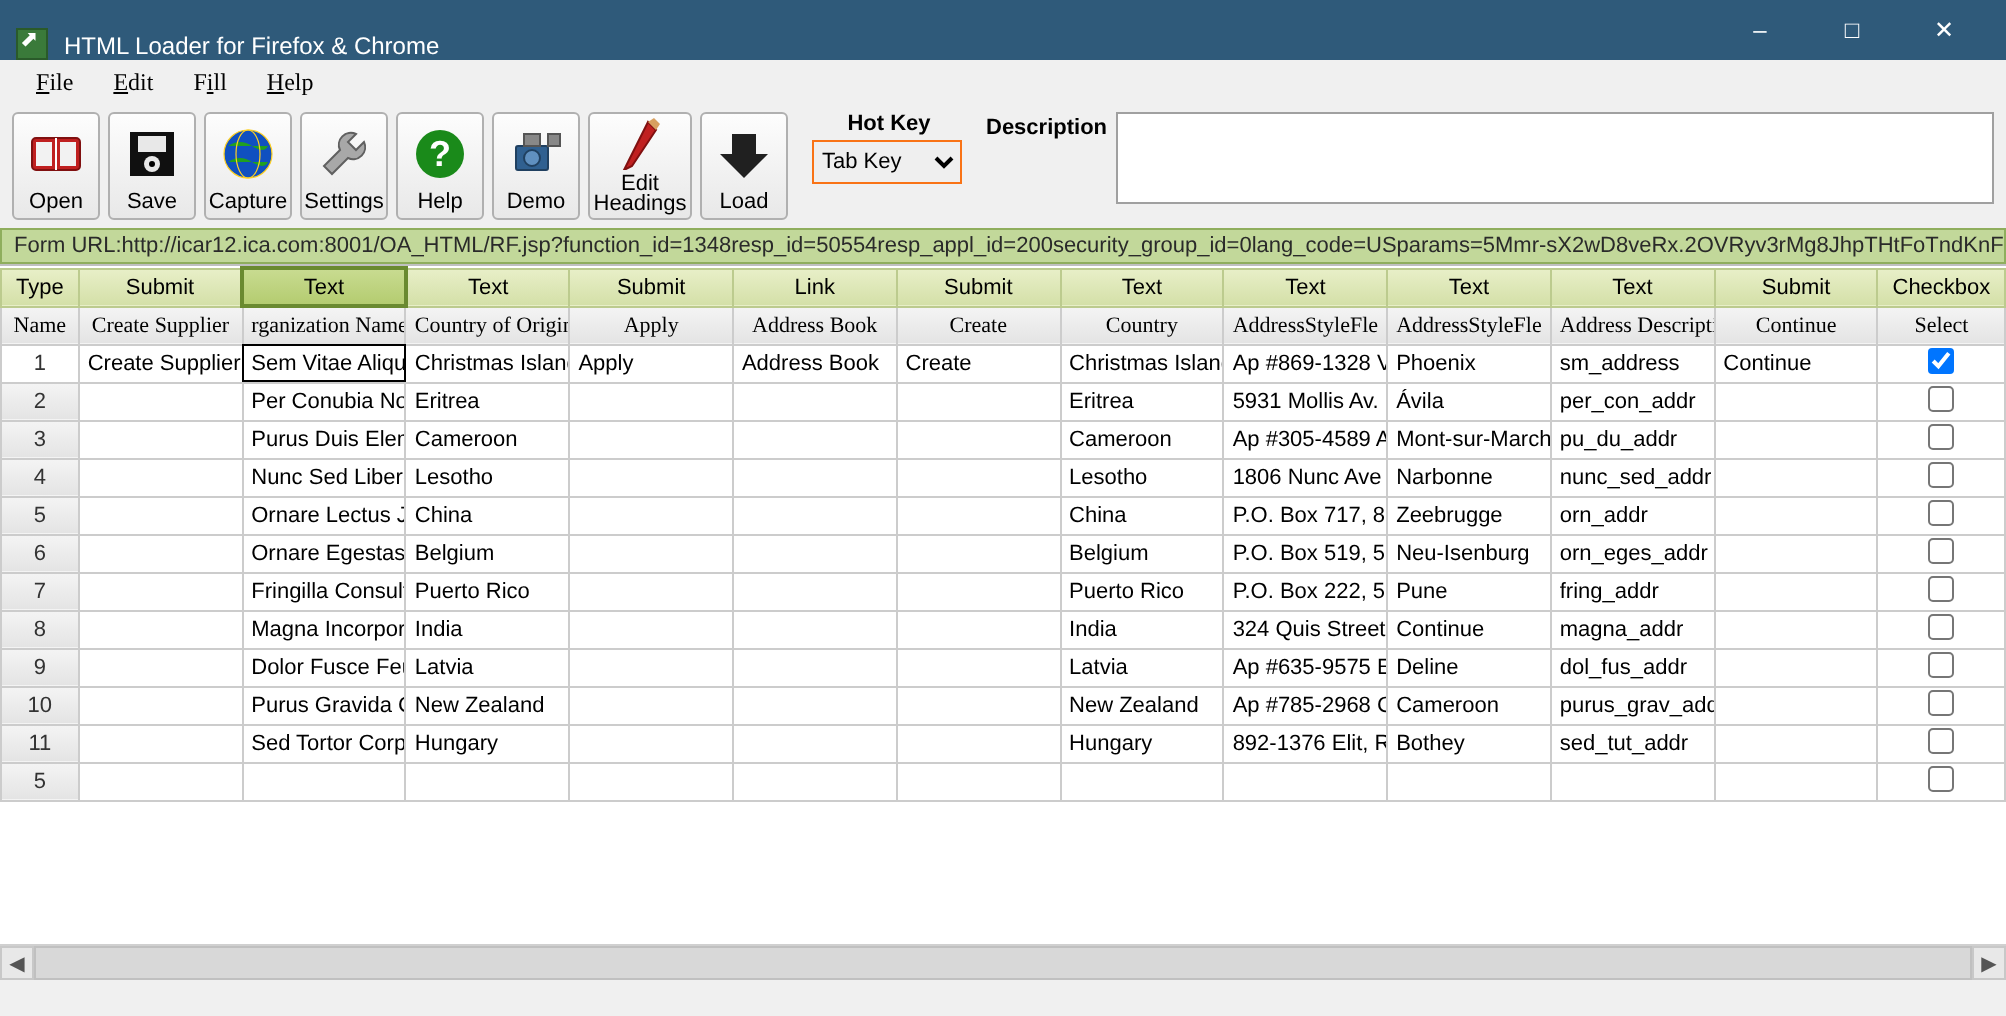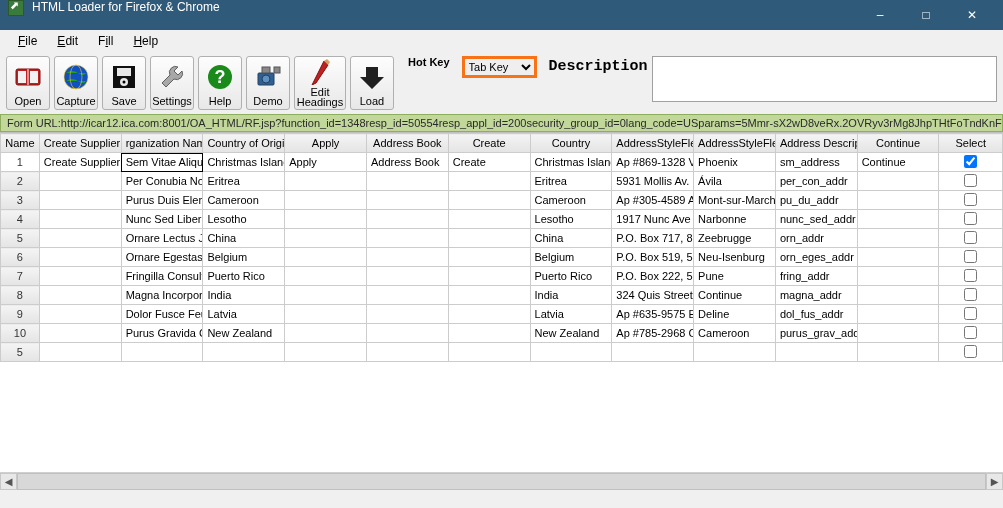--- a/index.html
+++ b/index.html
@@ -11,21 +11,21 @@
     color: #000;
     overflow: hidden;
     width: 1003px;
     height: 508px;
   }
   .titlebar {
     background: #2F5A7A;
     color: #fff;
     height: 30px;
     display: flex;
-    align-items: flex-start;
+    align-items: flex-end;
     padding: 0 8px;
   }
   .titlebar .app-icon {
     width: 16px; height: 16px;
     background: #3A7A3A;
     margin-right: 8px;
     position: relative;
     border: 1px solid #2A5A2A;
   }
   .titlebar .app-icon::before {
@@ -43,20 +43,21 @@
     width: 46px; height: 30px;
     display: flex; align-items: center; justify-content: center;
     color: #fff;
   }
   .menubar {
     height: 22px;
     display: flex;
     align-items: center;
     padding: 0 10px;
     background: #F0F0F0;
+    font-family: Liberation Serif, serif;
   }
   .menubar .menu-item {
     padding: 2px 8px;
     margin-right: 4px;
   }
   .menubar .menu-item .ul { text-decoration: underline; }
   .toolbar-row {
     display: flex;
     align-items: flex-start;
     padding: 4px 6px 4px 6px;
@@ -79,37 +80,39 @@
   .tool-btn .icon-box {
     width: 32px; height: 32px;
     display: flex; align-items: center; justify-content: center;
     font-size: 22px;
     margin-bottom: 2px;
   }
   .tool-btn.wide { width: 52px; }
   .hotkey-box {
     margin-left: 8px;
     display: flex;
-    gap: 12px;
+    flex-direction: column;
+    gap: 2px;
+    align-items: center;
   }
   .hotkey-box .lbl { font-weight: bold; font-size: 11px; padding-left:2px; }
   .hotkey-box select {
     font-size: 11px;
     height: 22px;
     width: 75px;
-    border: 3px solid #f97316;
+    border: 1px solid #f97316;
   }
   .desc-box {
     margin-left: 8px;
     display: flex;
     align-items: flex-start;
     gap: 4px;
     flex: 1;
   }
-  .desc-box .lbl { font-weight: bold; font-size: 15px; margin-top: 2px; font-family: Liberation Mono, monospace; }
+  .desc-box .lbl { font-weight: bold; font-size: 11px; margin-top: 2px; }
   .desc-box textarea {
     flex: 1;
     height: 46px;
     border: 1px solid #A0A0A0;
     resize: none;
     font-family: inherit;
     font-size: 11px;
     background: #fff;
   }
   .url-row {
@@ -149,20 +152,21 @@
     border-color: #BCCB8E;
   }
   table.grid thead tr.typerow th.col-sel {
     background: linear-gradient(#C8DB90,#B4CC70);
     border: 2px solid #6A8A30;
   }
   table.grid thead tr.namerow th {
     background: linear-gradient(#F4F4F4,#E4E4E4);
     font-weight: normal;
     text-align: center;
+    font-family: Liberation Serif, serif;
   }
   table.grid tbody td.rownum {
     background: linear-gradient(#F4F4F4,#E4E4E4);
     text-align: center;
     color: #333;
   }
   table.grid tbody tr.sel td {
     background: #fff;
   }
   table.grid tbody tr.sel td.cell-sel {
@@ -233,39 +237,39 @@
           <rect x="2" y="4" width="24" height="16" rx="2" fill="#C02020" stroke="#801010"></rect>
           <path d="M14 4 V20" stroke="#FFF" stroke-width="1"></path>
           <rect x="4" y="6" width="8" height="12" fill="#F2F2F2"></rect>
           <rect x="16" y="6" width="8" height="12" fill="#F2F2F2"></rect>
         </svg>
     </div>
     <span>Open</span>
   </div>
   <div class="tool-btn">
     <div class="icon-box">
+      <svg class="micon" width="26" height="26">
+          <rect x="2" y="2" width="22" height="22" fill="#101010"></rect>
+          <rect x="6" y="4" width="14" height="8" fill="#E8E8E8"></rect>
+          <circle cx="13" cy="18" r="4" fill="#E8E8E8"></circle>
+          <circle cx="13" cy="18" r="1.5" fill="#000"></circle>
+        </svg>
+    </div>
+    <span>Save</span>
+  </div>
+  <div class="tool-btn">
+    <div class="icon-box">
       <svg class="micon" width="28" height="28">
           <circle cx="14" cy="14" r="12" fill="#1050C0"></circle>
           <path d="M4 10 Q10 6 16 10 Q22 14 24 10 M4 18 Q10 14 16 18 Q22 22 24 18" fill="#20A020" stroke="none"></path>
           <ellipse cx="14" cy="14" rx="12" ry="12" fill="none" stroke="#FFD020" stroke-width="0.6"></ellipse>
           <ellipse cx="14" cy="14" rx="6" ry="12" fill="none" stroke="#FFD020" stroke-width="0.6"></ellipse>
         </svg>
     </div>
     <span>Capture</span>
-  </div>
-  <div class="tool-btn">
-    <div class="icon-box">
-      <svg class="micon" width="26" height="26">
-          <rect x="2" y="2" width="22" height="22" fill="#101010"></rect>
-          <rect x="6" y="4" width="14" height="8" fill="#E8E8E8"></rect>
-          <circle cx="13" cy="18" r="4" fill="#E8E8E8"></circle>
-          <circle cx="13" cy="18" r="1.5" fill="#000"></circle>
-        </svg>
-    </div>
-    <span>Save</span>
   </div>
   <div class="tool-btn">
     <div class="icon-box">
       <svg class="micon" width="28" height="28">
           <path d="M20 4 a6 6 0 0 0 -8 8 L4 20 l4 4 L16 16 a6 6 0 0 0 8 -8 l-4 4 -4 -4 z" fill="#A8A8A8" stroke="#606060"></path>
         </svg>
     </div>
     <span>Settings</span>
   </div>
   <div class="tool-btn">
@@ -332,20 +336,35 @@
       <col class="c5">
         <col class="c6">
         <col class="c7">
         <col class="c8">
         <col class="c9">
       <col class="c10">
         <col class="c11">
         <col class="c12">
     </colgroup>
     <thead>
+      <tr class="typerow" id="typerow">
+          <th>Type</th>
+          <th>Submit</th>
+          <th class="col-sel">Text</th>
+          <th>Text</th>
+          <th>Submit</th>
+          <th>Link</th>
+          <th>Submit</th>
+          <th>Text</th>
+          <th>Text</th>
+          <th>Text</th>
+          <th>Text</th>
+          <th>Submit</th>
+          <th>Checkbox</th>
+        </tr>
       <tr class="namerow" id="namerow">
           <th>Name</th>
           <th>Create Supplier</th>
           <th>rganization Name</th>
           <th>Country of Origin</th>
           <th>Apply</th>
           <th>Address Book</th>
           <th>Create</th>
           <th>Country</th>
           <th>AddressStyleFle</th>
@@ -403,21 +422,21 @@
         </tr>
         <tr>
           <td class="rownum">4</td>
           <td></td>
           <td>Nunc Sed Liberc</td>
           <td>Lesotho</td>
           <td></td>
           <td></td>
           <td></td>
           <td>Lesotho</td>
-          <td>1917 Nunc Ave</td>
+          <td>1806 Nunc Ave</td>
           <td>Narbonne</td>
           <td>nunc_sed_addr</td>
           <td></td>
           <td class="chk"><input type="checkbox" style=""></td>
         </tr>
         <tr>
           <td class="rownum">5</td>
           <td></td>
           <td>Ornare Lectus J</td>
           <td>China</td>
@@ -496,20 +515,35 @@
           <td></td>
           <td>Purus Gravida C</td>
           <td>New Zealand</td>
           <td></td>
           <td></td>
           <td></td>
           <td>New Zealand</td>
           <td>Ap #785-2968 C</td>
           <td>Cameroon</td>
           <td>purus_grav_addr</td>
+          <td></td>
+          <td class="chk"><input type="checkbox" style=""></td>
+        </tr>
+        <tr>
+          <td class="rownum">11</td>
+          <td></td>
+          <td>Sed Tortor Corp</td>
+          <td>Hungary</td>
+          <td></td>
+          <td></td>
+          <td></td>
+          <td>Hungary</td>
+          <td>892-1376 Elit, R</td>
+          <td>Bothey</td>
+          <td>sed_tut_addr</td>
           <td></td>
           <td class="chk"><input type="checkbox" style=""></td>
         </tr>
         <tr>
           <td class="rownum">5</td>
           <td></td>
           <td></td>
           <td></td>
           <td></td>
           <td></td>

